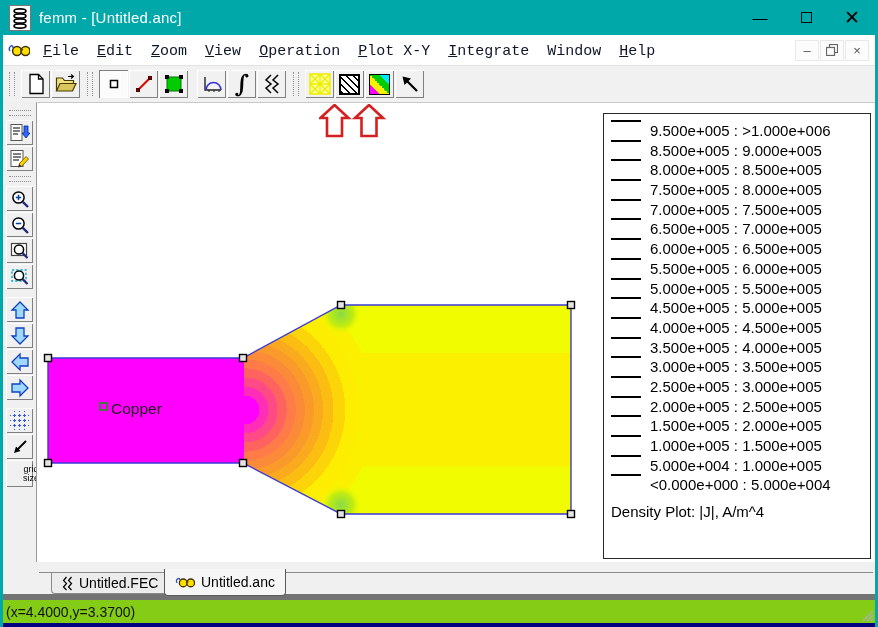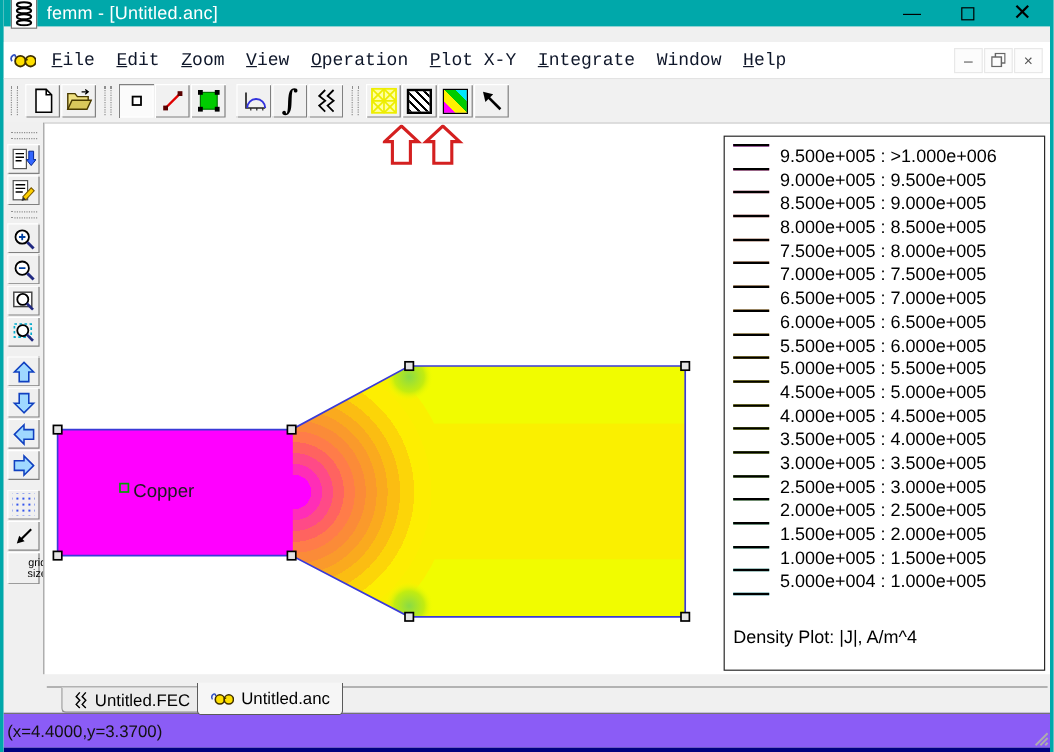--- a/index.html
+++ b/index.html
@@ -1,21 +1,21 @@
 <!DOCTYPE html>
 <html><head>
 <meta charset="utf-8">
 <style>
   * { margin:0; padding:0; box-sizing:border-box; }
   html,body { width:878px; height:627px; overflow:hidden; }
   body { position:relative; font-family:"Liberation Sans", sans-serif; background:#F0F0F0;
          border-left:3px solid #00A8AA; border-right:3px solid #00A8AA; }
 
   
-  #titlebar { position:absolute; left:0; right:0; top:0; height:22px; background:#00A8AA;
+  #titlebar { position:absolute; left:0; right:0; top:0; height:35px; background:#00A8AA;
               display:flex; align-items:center; color:#fff; }
   #app-icon { width:22px; height:26px; margin:0 8px 0 6px; background:#fff; border:1px solid #777;
               display:flex; align-items:center; justify-content:center; }
   #title-text { font-size:15px; letter-spacing:0.2px; }
   #win-controls { margin-left:auto; display:flex; height:100%; }
   .win-btn { width:46px; height:100%; display:flex; align-items:center; justify-content:center;
              color:#000; font-size:15px; }
   .win-btn .maxbox { width:11px; height:11px; border:1.4px solid #000; display:block; }
   .win-btn.close { font-size:19px; }
 
@@ -72,22 +72,22 @@
   
   #tabbar { position:absolute; left:0; right:0; top:562px; height:32px; background:#F0F0F0; }
   #tabbar .strip-line { position:absolute; left:36px; right:2px; top:10px; border-top:1px solid #8a8a8a; }
   .doc-tab { position:absolute; display:flex; align-items:center; gap:6px; background:#ECECEC;
              border:1px solid #8a8a8a; border-top:none; border-radius:0 0 4px 4px; font-size:14px; color:#000;
              padding:0 10px; }
   #tab-fec { left:48px; top:11px; height:21px; }
   #tab-anc { left:161px; top:7px; height:27px; background:#F6F6F6; border-color:#5a5a5a; z-index:2; }
 
   
-  #statusbar { position:absolute; left:0; right:0; top:594px; height:29px; background:#8b5cf6;
-               border-top:1px solid #737373; display:flex; align-items:center; }
+  #statusbar { position:absolute; left:0; right:0; top:594px; height:29px; background:#84cc16;
+               border-top:6px solid #737373; display:flex; align-items:center; }
   #status-coords { font-size:14px; color:#111; margin-left:3px; }
   #resize-grip { position:absolute; right:1px; bottom:1px; }
   #bottom-edge { position:absolute; left:0; right:0; top:623px; height:4px; background:#000080; }
 
   svg { display:block; }
 </style>
 </head>
 <body>
 
 <div id="titlebar">
@@ -431,24 +431,20 @@
       </g>
     </svg>
 
     <div id="legend">
       <div id="legend-rows">
           <div class="legend-row">
             <div class="legend-swatch" style="background: rgb(255, 0, 255);"></div>
             <div class="legend-label">9.500e+005 : &gt;1.000e+006</div>
           </div>
           <div class="legend-row">
-            <div class="legend-swatch" style="background: rgb(255, 45, 183);"></div>
-            <div class="legend-label">9.000e+005 : 9.500e+005</div>
-          </div>
-          <div class="legend-row">
             <div class="legend-swatch" style="background: rgb(255, 74, 135);"></div>
             <div class="legend-label">8.500e+005 : 9.000e+005</div>
           </div>
           <div class="legend-row">
             <div class="legend-swatch" style="background: rgb(255, 99, 96);"></div>
             <div class="legend-label">8.000e+005 : 8.500e+005</div>
           </div>
           <div class="legend-row">
             <div class="legend-swatch" style="background: rgb(255, 124, 73);"></div>
             <div class="legend-label">7.500e+005 : 8.000e+005</div>
@@ -504,20 +500,21 @@
           <div class="legend-row">
             <div class="legend-swatch" style="background: rgb(43, 214, 164);"></div>
             <div class="legend-label">1.000e+005 : 1.500e+005</div>
           </div>
           <div class="legend-row">
             <div class="legend-swatch" style="background: rgb(22, 219, 198);"></div>
             <div class="legend-label">5.000e+004 : 1.000e+005</div>
           </div>
           <div class="legend-row">
             <div class="legend-swatch" style="background: rgb(0, 225, 248);"></div>
+            <div class="legend-label">&lt;0.000e+000 : 5.000e+004</div>
           </div>
         </div>
       <div id="legend-title">Density Plot: |J|, A/m^4</div>
     </div>
   </div>
 </div>
 
 <div id="tabbar">
   <div class="strip-line"></div>
   <div class="doc-tab" id="tab-anc">

